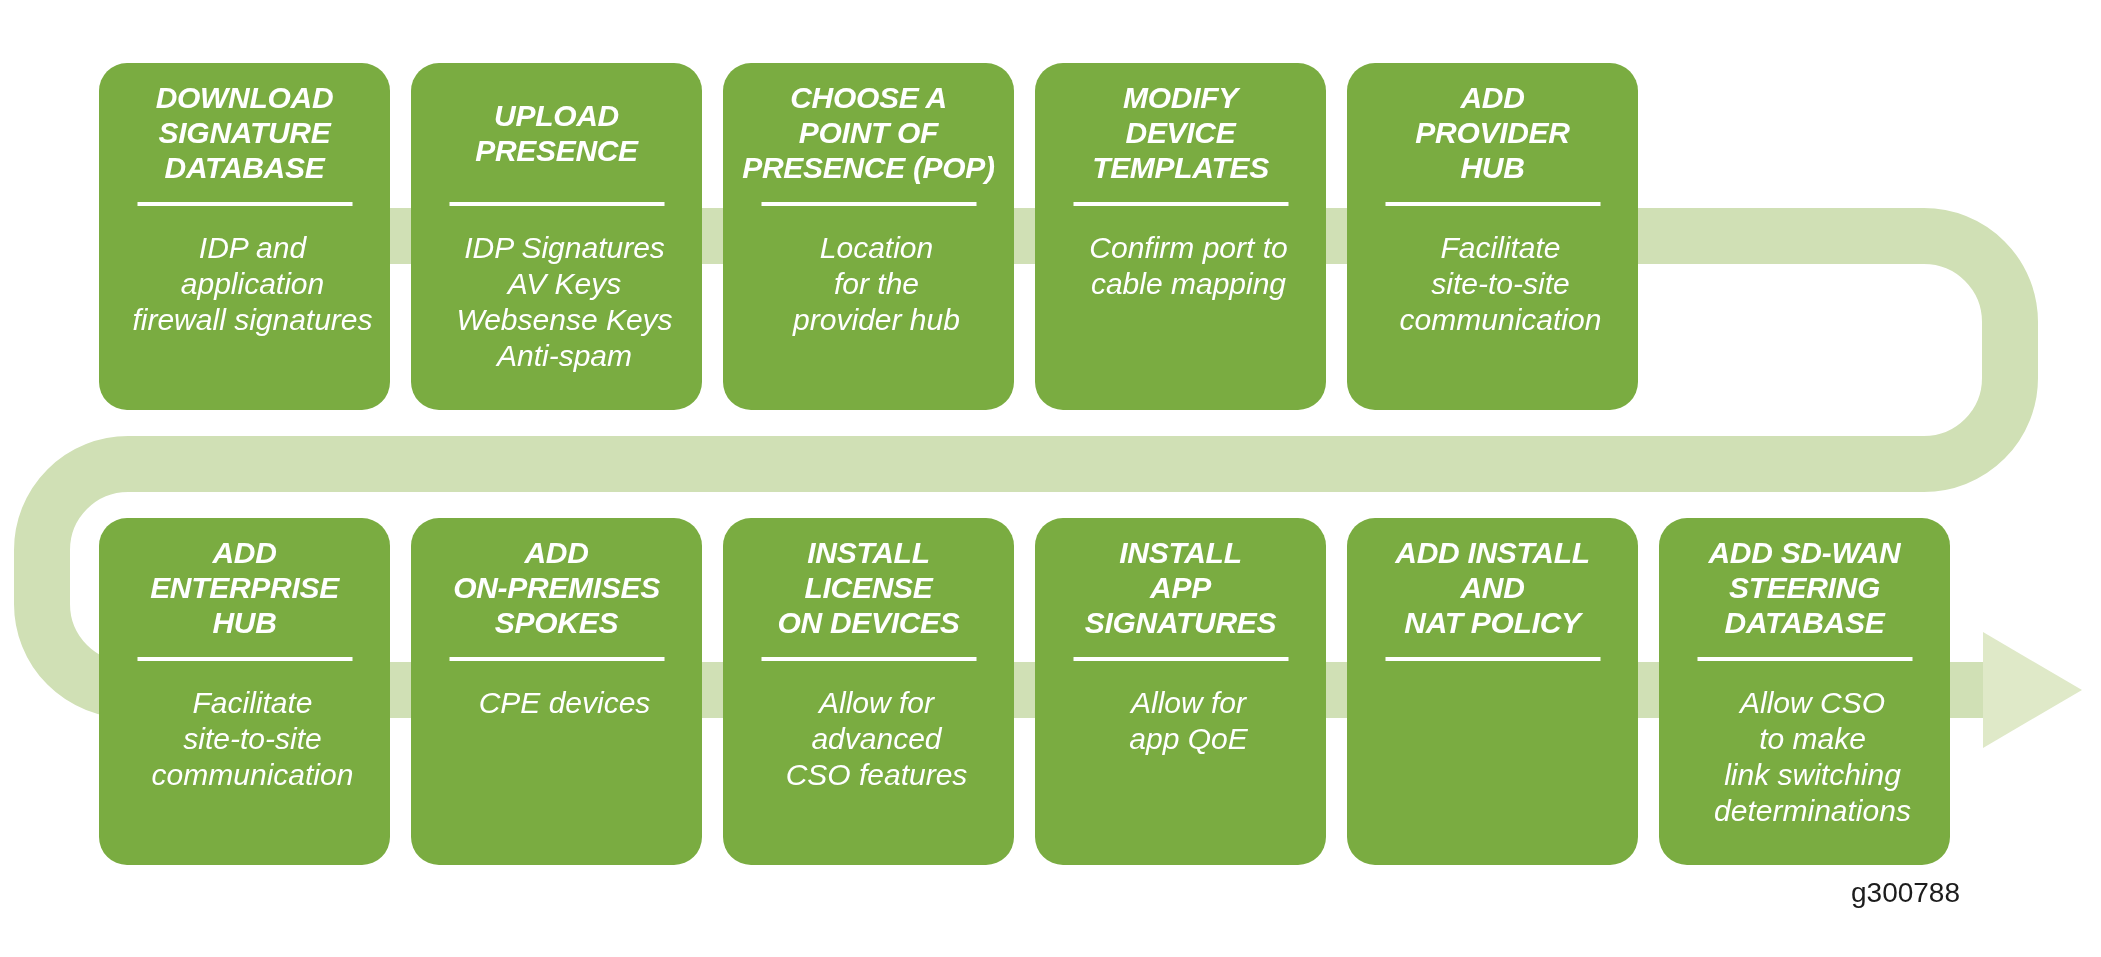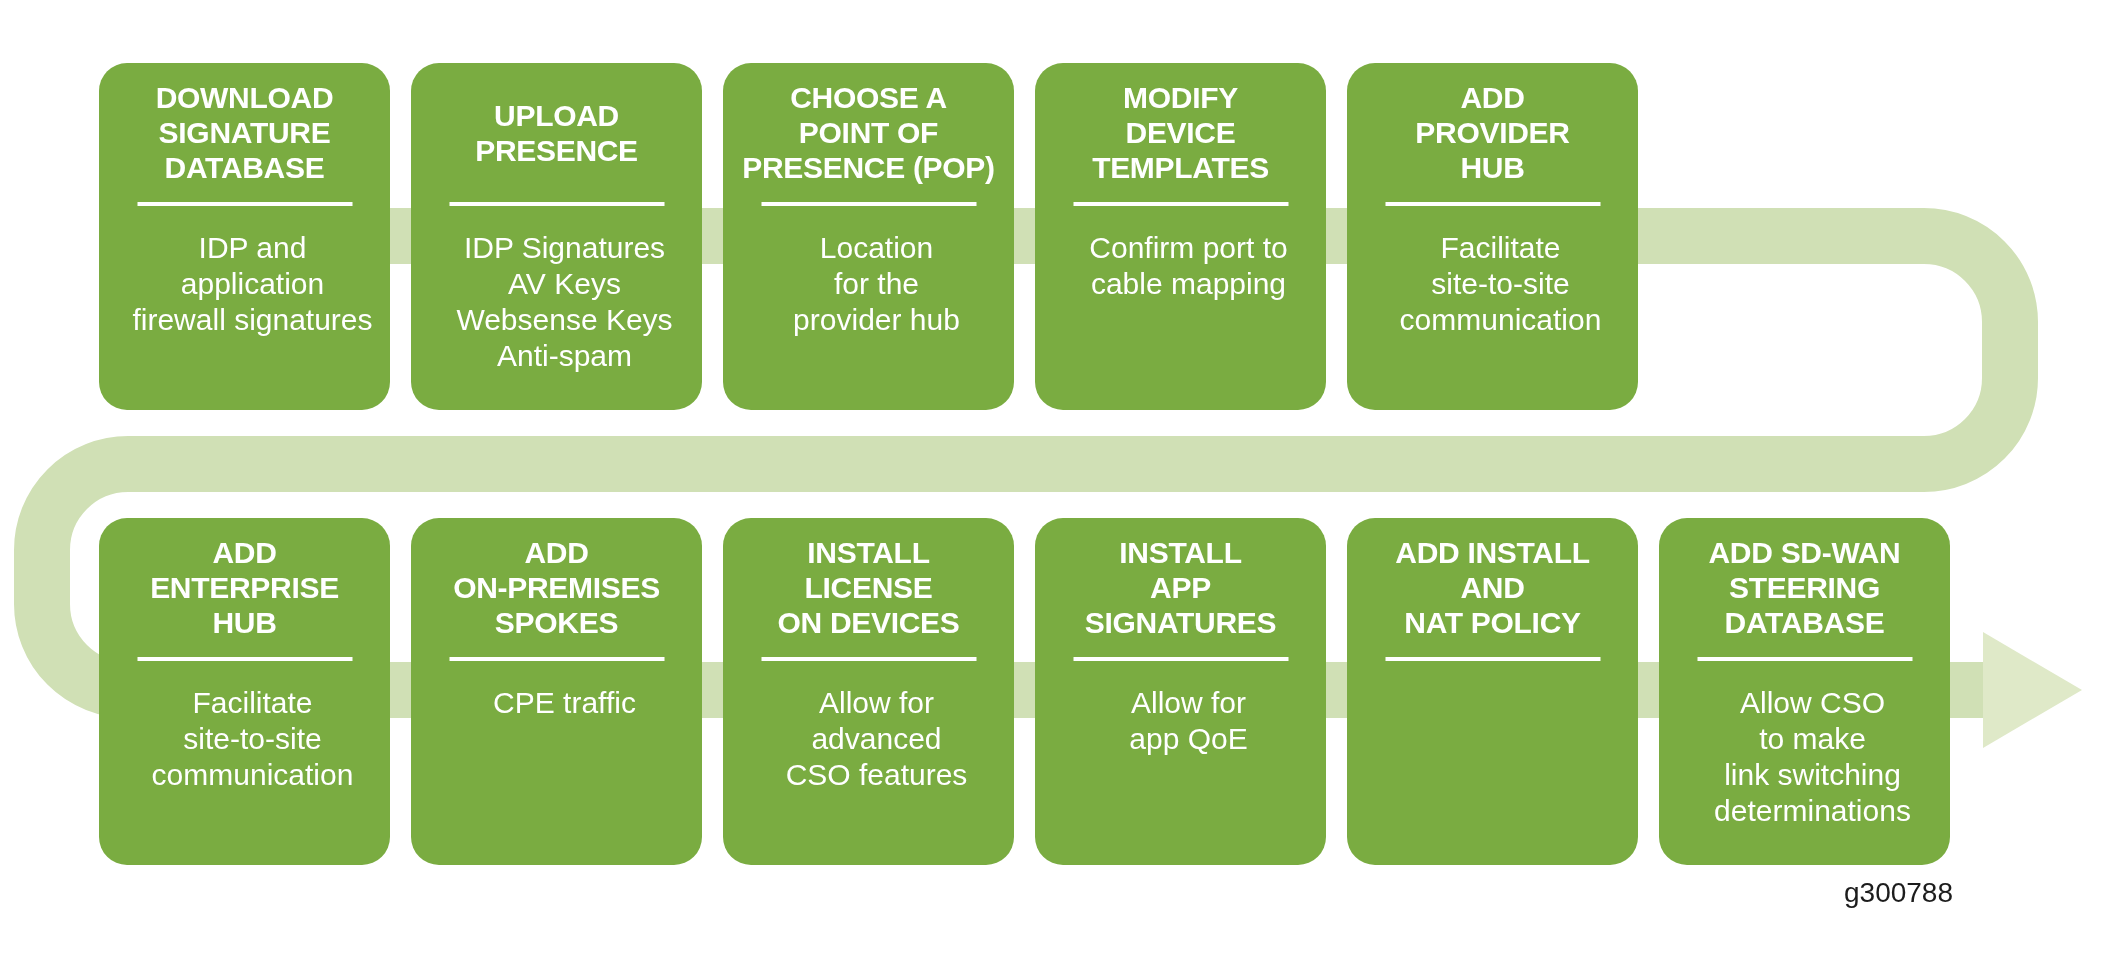--- a/index.html
+++ b/index.html
@@ -31,20 +31,21 @@
   }
   .flow-arrowhead {
     fill: var(--arrow-green, #dfe9c8);
   }
   .row {
     position: absolute;
     left: 99px;
     display: flex;
     gap: 21px;
     z-index: 1;
+    font-style: italic;
   }
   .row-1 { top: 63px; }
   .row-2 { top: 518px; }
   .card {
     position: relative;
     width: 291px;
     height: 347px;
     background: var(--box-green, #7aac41);
     border-radius: 28px;
     color: var(--text-white, #ffffff);
@@ -85,21 +86,21 @@
     font-size: 30px;
     font-weight: 400;
     line-height: 36px;
     white-space: pre-line;
     padding: 0 10px;
     box-sizing: border-box;
   }
   .fig-label {
     position: absolute;
     top: 878px;
-    right: 148px;
+    right: 141px;
     font-size: 28px;
     line-height: 30px;
     color: var(--label-black, #1c1c1c);
     z-index: 1;
   }
 </style>
 </head>
 <body>
 
 <div class="canvas">
@@ -164,21 +165,21 @@
       <div class="step-divider"></div>
       <div class="step-body">Facilitate
 site-to-site
 communication</div>
     </div>
     <div class="card">
       <div class="step-title">ADD
 ON-PREMISES
 SPOKES</div>
       <div class="step-divider"></div>
-      <div class="step-body">CPE traffic</div>
+      <div class="step-body">CPE devices</div>
     </div>
     <div class="card">
       <div class="step-title">INSTALL
 LICENSE
 ON DEVICES</div>
       <div class="step-divider"></div>
       <div class="step-body">Allow for
 advanced
 CSO features</div>
     </div>

